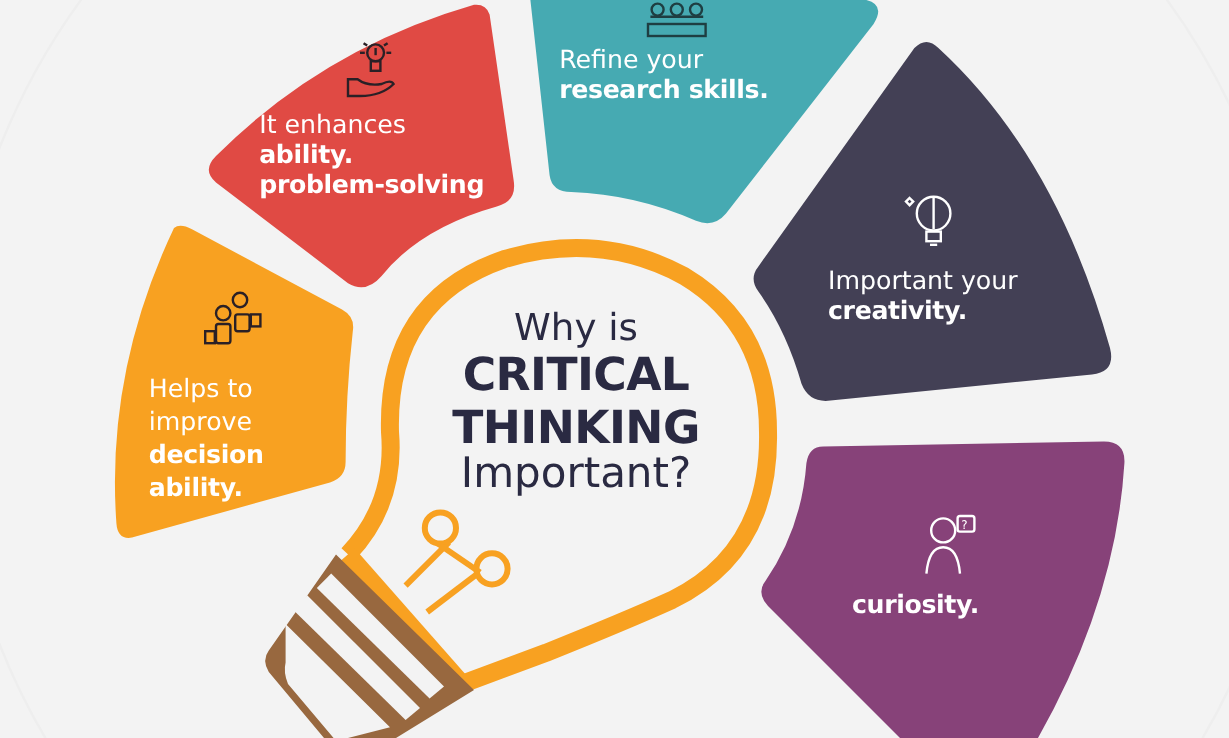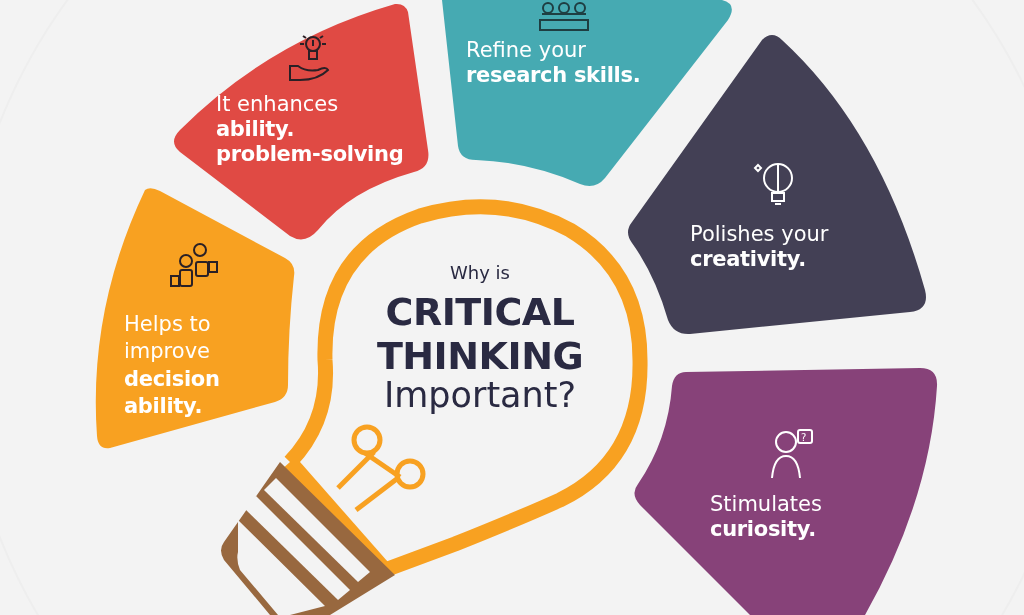--- a/index.html
+++ b/index.html
@@ -9,21 +9,21 @@
       font-family: "DejaVu Sans", sans-serif;
     }
     #stage { position: absolute; left: 0; top: 0; width: 1024px; height: 615px; }
     .label {
       position: absolute; text-align: left; color: #ffffff;
       font-family: "DejaVu Sans", sans-serif; line-height: 1.18;
     }
     .label .light { display: block; font-weight: normal; font-size: 21px; }
     .label .bold { display: block; font-weight: bold; font-size: 21px; letter-spacing: -0.3px; }
     #center-title { position: absolute; left: 360px; top: 256px; width: 240px; text-align: center; color: #2a2a42; }
-    #center-title .why { display:block; font-size: 18px; line-height: 34px; }
+    #center-title .why { display:block; font-size: 31px; line-height: 34px; }
     #center-title .big { display:block; font-size: 38px; font-weight: bold; line-height: 44px; letter-spacing: -0.5px; }
     #center-title .imp { display:block; font-size: 35px; line-height: 34px; }
   </style>
 </head>
 <body>
 
 <svg id="stage" viewBox="0 0 1024 615" width="1024" height="615" xmlns="http://www.w3.org/2000/svg">
 
   <circle cx="520" cy="330" r="560" fill="none" stroke="#eeeeee" stroke-width="2"></circle>
 
@@ -100,26 +100,25 @@
   <span class="bold">ability.</span>
   <span class="bold">problem-solving</span>
 </div>
 
 <div class="label" style="left:466px; top:38px; width:196px;">
   <span class="light">Refine your</span>
   <span class="bold">research skills.</span>
 </div>
 
 <div class="label" style="left:690px; top:222px; width:180px;">
-  <span class="light">Polishes your</span>
+  <span class="light">Important your</span>
   <span class="bold">creativity.</span>
 </div>
 
 <div class="label" style="left:710px; top:492px; width:160px;">
-  <span class="light">Stimulates</span>
   <span class="bold">curiosity.</span>
 </div>
 
 <div class="label" style="left:124px; top:311px; width:140px; line-height:1.3;">
   <span class="light">Helps to</span>
   <span class="light">improve</span>
   <span class="bold">decision</span>
   <span class="bold">ability.</span>
 </div>
 

